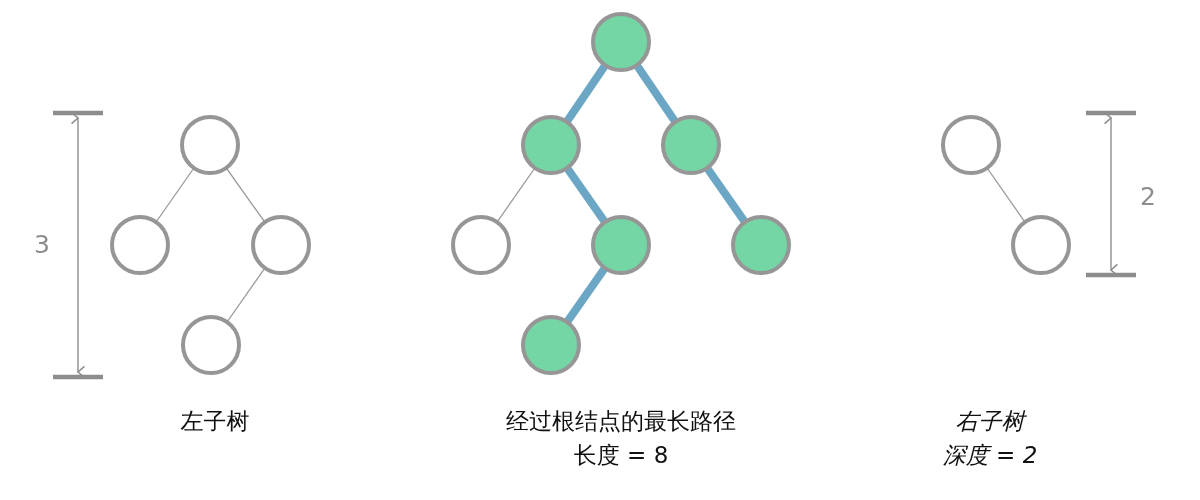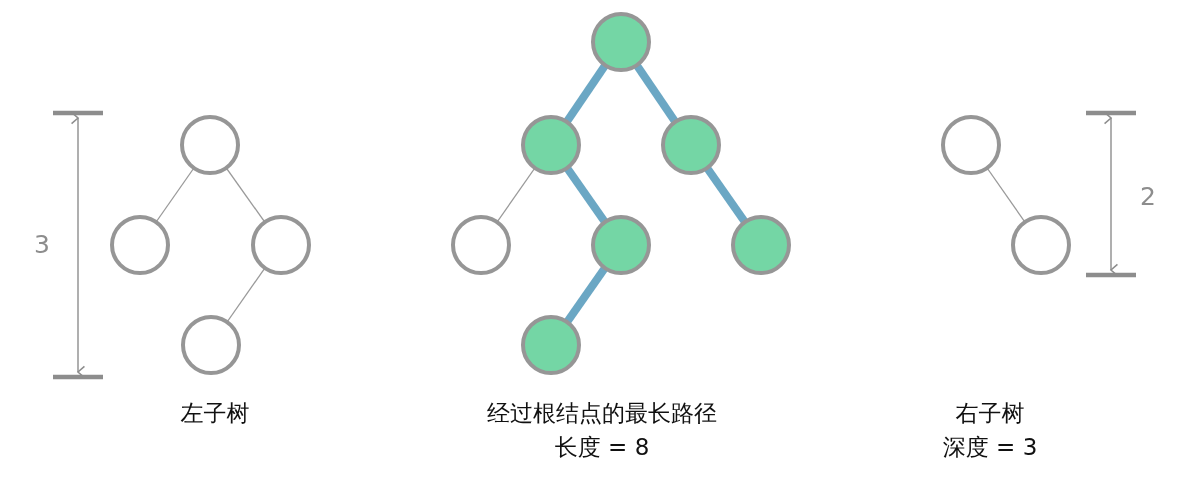--- a/index.html
+++ b/index.html
@@ -29,25 +29,25 @@
   }
   .cap {
     position: absolute;
     text-align: center;
     color: #111111;
     font-size: 23px;
     line-height: 34px;
     font-family: "DejaVu Sans", "Liberation Sans", sans-serif;
     white-space: nowrap;
   }
-  .cap .line1 { display: block; }
+  .cap .line1 { display: block; margin-top: 8px; }
   .cap .line2 { display: block; }
   #cap-left  { left:   0px; top: 396px; width: 430px; }
-  #cap-mid   { left: 387px; top: 396px; width: 430px; }
-  #cap-right { left: 840px; top: 396px; width: 300px; }
+  #cap-mid   { left: 406px; top: 396px; width: 430px; }
+  #cap-right { left: 840px; top: 396px; width: 300px; font-style: italic; }
   .measure-label {
     position: absolute;
     color: #8d8d8d;
     font-size: 25px;
     font-family: "DejaVu Sans", "Liberation Sans", sans-serif;
   }
   #measure-label-left  { left: 34px;  top: 230px; }
   #measure-label-right { left: 1140px; top: 182px; }
 </style>
 </head>
@@ -127,16 +127,16 @@
     <span class="line1">左子树</span>
   </div>
 
   <div class="cap" id="cap-mid">
     <span class="line1">经过根结点的最长路径</span>
     <span class="line2">长度 = 8</span>
   </div>
 
   <div class="cap" id="cap-right">
     <span class="line1">右子树</span>
-    <span class="line2">深度 = 3</span>
+    <span class="line2">深度 = 2</span>
   </div>
 
 </div>
 
 </body></html>

